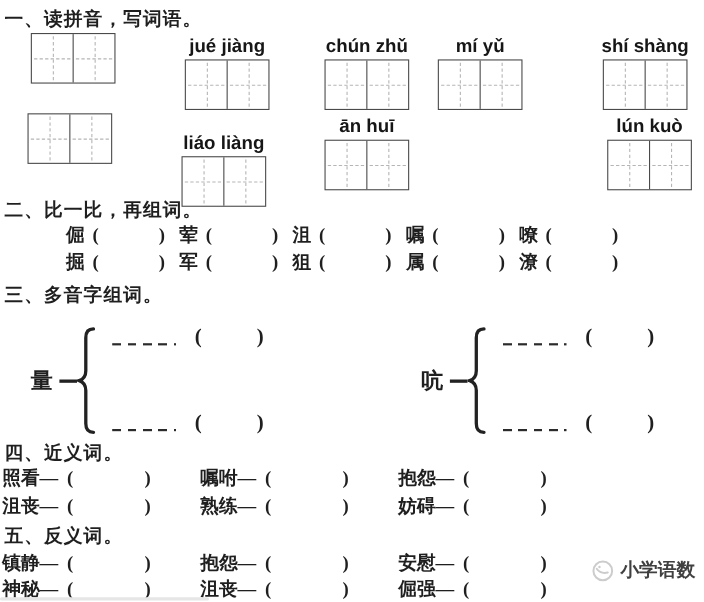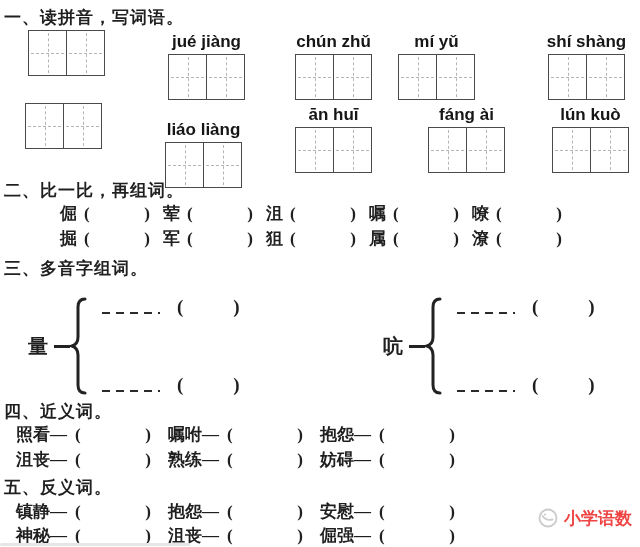--- a/index.html
+++ b/index.html
@@ -31,27 +31,27 @@
   .pchar{font-size:20px;font-weight:bold;}
   .pline{width:16px;height:3px;background:#222;margin-left:6px;}
   .brace{display:block;}
   .pcol{display:flex;flex-direction:column;justify-content:space-between;height:100px;margin-left:14px;}
   .prow{display:flex;align-items:center;font-size:19px;font-weight:bold;}
   .blank{width:58px;height:2px;position:relative;top:6px;
     background:repeating-linear-gradient(90deg,#2b2b2b 0 8px,transparent 8px 14px);}
   .prow .po{margin-left:17px;}
   .prow .pc{margin-left:50px;}
   
-  .word-row{position:absolute;left:16px;display:flex;font-size:17px;font-weight:bold;white-space:nowrap;}
+  .word-row{position:absolute;left:2px;display:flex;font-size:17px;font-weight:bold;white-space:nowrap;gap:28px;}
   .syn{display:inline-flex;width:152px;align-items:baseline;box-sizing:border-box;padding-right:17px;}
   .syn .po{margin-left:8px;}
   .syn .pc{margin-left:auto;}
   
-  .watermark{position:absolute;right:8px;top:507px;display:flex;align-items:flex-start;gap:5px;
-    color:#ef4444;font-size:17px;font-weight:bold;}
+  .watermark{position:absolute;right:8px;top:507px;display:flex;align-items:flex-end;gap:5px;
+    color:#404040;font-size:17px;font-weight:bold;}
   .artifact{position:absolute;left:0;top:543px;width:190px;height:3px;background:#e6e6e6;border-radius:2px;}
 </style>
 </head>
 <body>
 
 <div class="page">
 
   <div class="sec-title" style="top:6px">一、读拼音，写词语。</div>
 
   <div class="col" style="left:28px;top:30px">
@@ -97,27 +97,20 @@
   </div>
   <div class="col" style="left:165px;top:118px">
     <div class="pinyin">liáo liàng</div>
     <div class="tian-grid">
         <div class="cell"></div>
         <div class="cell c2"></div>
       </div>
   </div>
   <div class="col" style="left:295px;top:103px">
     <div class="pinyin">ān huī</div>
-    <div class="tian-grid">
-        <div class="cell"></div>
-        <div class="cell c2"></div>
-      </div>
-  </div>
-  <div class="col" style="left:428px;top:103px">
-    <div class="pinyin">fáng ài</div>
     <div class="tian-grid">
         <div class="cell"></div>
         <div class="cell c2"></div>
       </div>
   </div>
   <div class="col" style="left:552px;top:103px">
     <div class="pinyin">lún kuò</div>
     <div class="tian-grid">
         <div class="cell"></div>
         <div class="cell c2"></div>

